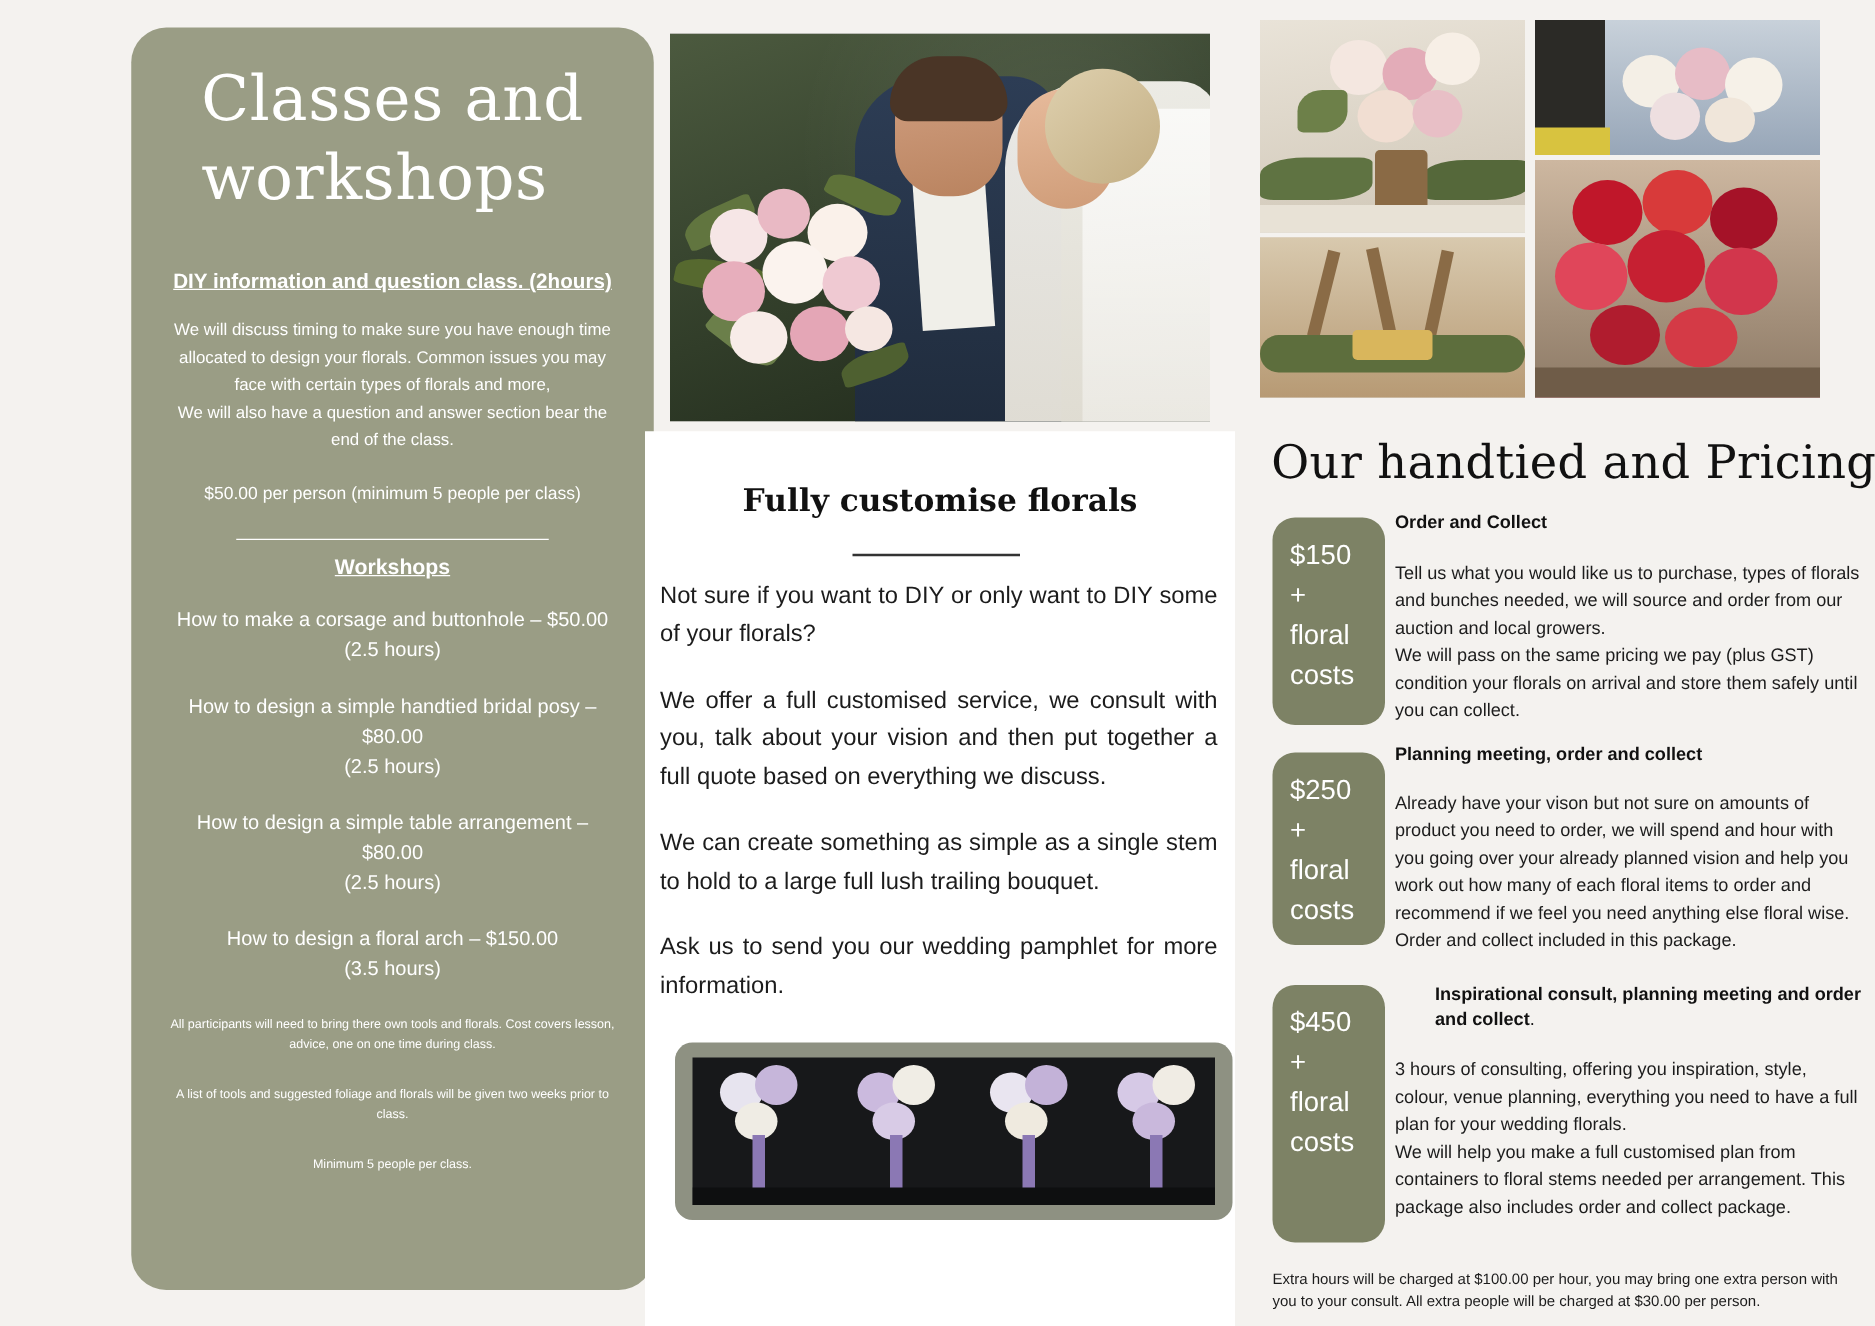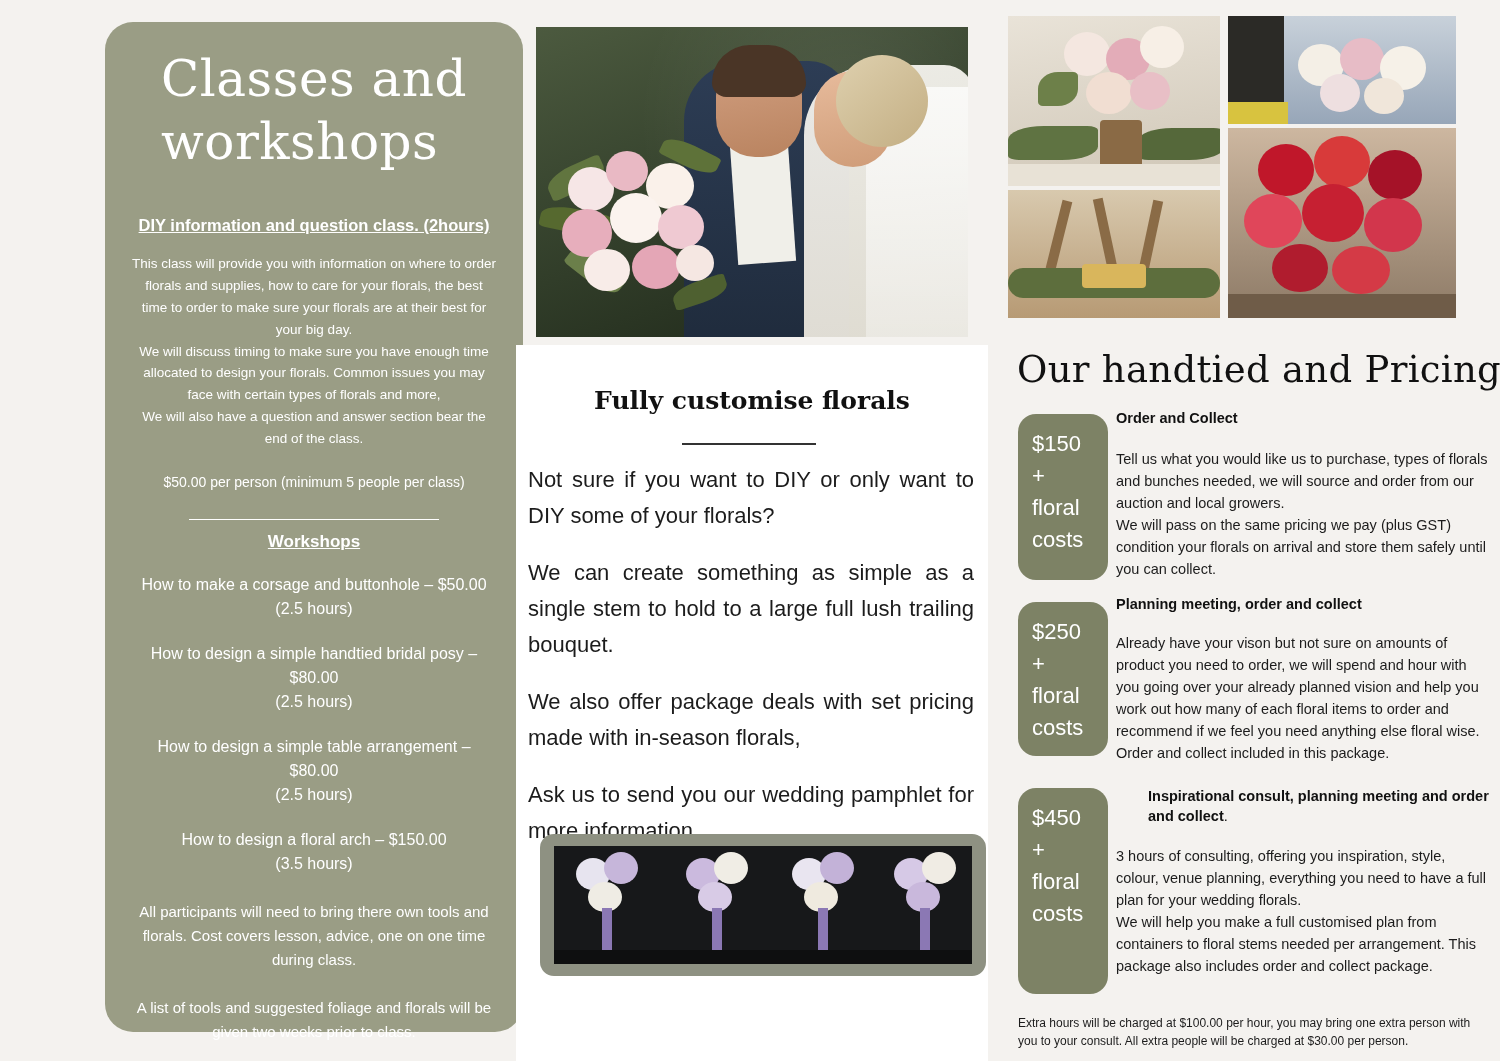--- a/index.html
+++ b/index.html
@@ -77,21 +77,21 @@
     font-weight: bold;
     text-decoration: underline;
     margin-top: 12px;
   }
   .workshop-item {
     font-size: 16px;
     line-height: 1.5;
     margin-top: 21px;
   }
   .left-note {
-    font-size: 15px;
+    font-size: 10px;
     line-height: 1.6;
     margin-top: 24px;
   }
 
   
   .hero-photo {
     position: absolute;
     left: 536px;
     top: 27px;
     width: 432px;
@@ -202,21 +202,21 @@
     top: 443px;
     width: 134px;
     height: 2px;
     background: #333333;
   }
   .center-body {
     position: absolute;
     left: 528px;
     top: 462px;
     width: 446px;
-    font-size: 22px;
+    font-size: 19px;
     line-height: 1.62;
     color: #1c1c1c;
     text-align: justify;
   }
   .center-body p { margin: 0 0 22px 0; }
 
   .bouquet-photo {
     position: absolute;
     left: 540px;
     top: 834px;
@@ -306,21 +306,20 @@
 <body>
 
 <div class="page">
 
   <div class="left-panel">
     <div class="left-title">Classes and workshops</div>
 
     <div class="diy-heading">DIY information and question class. (2hours)</div>
 
     <div class="left-body">
-      <p>This class will provide you with information on where to order florals and supplies, how to care for your florals, the best time to order to make sure your florals are at their best for your big day.</p>
       <p>We will discuss timing to make sure you have enough time allocated to design your florals. Common issues you may face with certain types of florals and more,</p>
       <p>We will also have a question and answer section bear the end of the class.</p>
     </div>
 
     <div class="price-line">$50.00 per person (minimum 5 people per class)</div>
 
     <div class="divider"></div>
 
     <div class="workshops-heading">Workshops</div>
 
@@ -417,22 +416,22 @@
     <span class="petal" style="left:44px;top:116px;width:56px;height:48px;background:#b01c2e"></span>
     <span class="petal" style="left:104px;top:118px;width:58px;height:48px;background:#d43a46"></span>
     <span style="position:absolute;left:0;top:166px;width:228px;height:24px;background:#6f5c48"></span>
   </div>
 
   <div class="center-white"></div>
   <div class="center-title">Fully customise florals</div>
   <div class="center-rule"></div>
   <div class="center-body">
     <p>Not sure if you want to DIY or only want to DIY some of your florals?</p>
+    <p>We offer a full customised service, we consult with you, talk about your vision and then put together a full quote based on everything we discuss.</p>
     <p>We can create something as simple as a single stem to hold to a large full lush trailing bouquet.</p>
-    <p>We also offer package deals with set pricing made with in-season florals,</p>
     <p>Ask us to send you our wedding pamphlet for more information.</p>
   </div>
 
   <div class="bouquet-photo">
     <div class="bouquet-inner">
       <span class="petal" style="left:22px;top:12px;width:34px;height:32px;background:#e7e4ef"></span>
       <span class="petal" style="left:50px;top:6px;width:34px;height:32px;background:#c6b6da"></span>
       <span class="petal" style="left:34px;top:36px;width:34px;height:30px;background:#efece4"></span>
       <span style="position:absolute;left:48px;top:62px;width:10px;height:44px;background:#8b78b4"></span>
       <span class="petal" style="left:132px;top:12px;width:34px;height:32px;background:#cbbade"></span>

